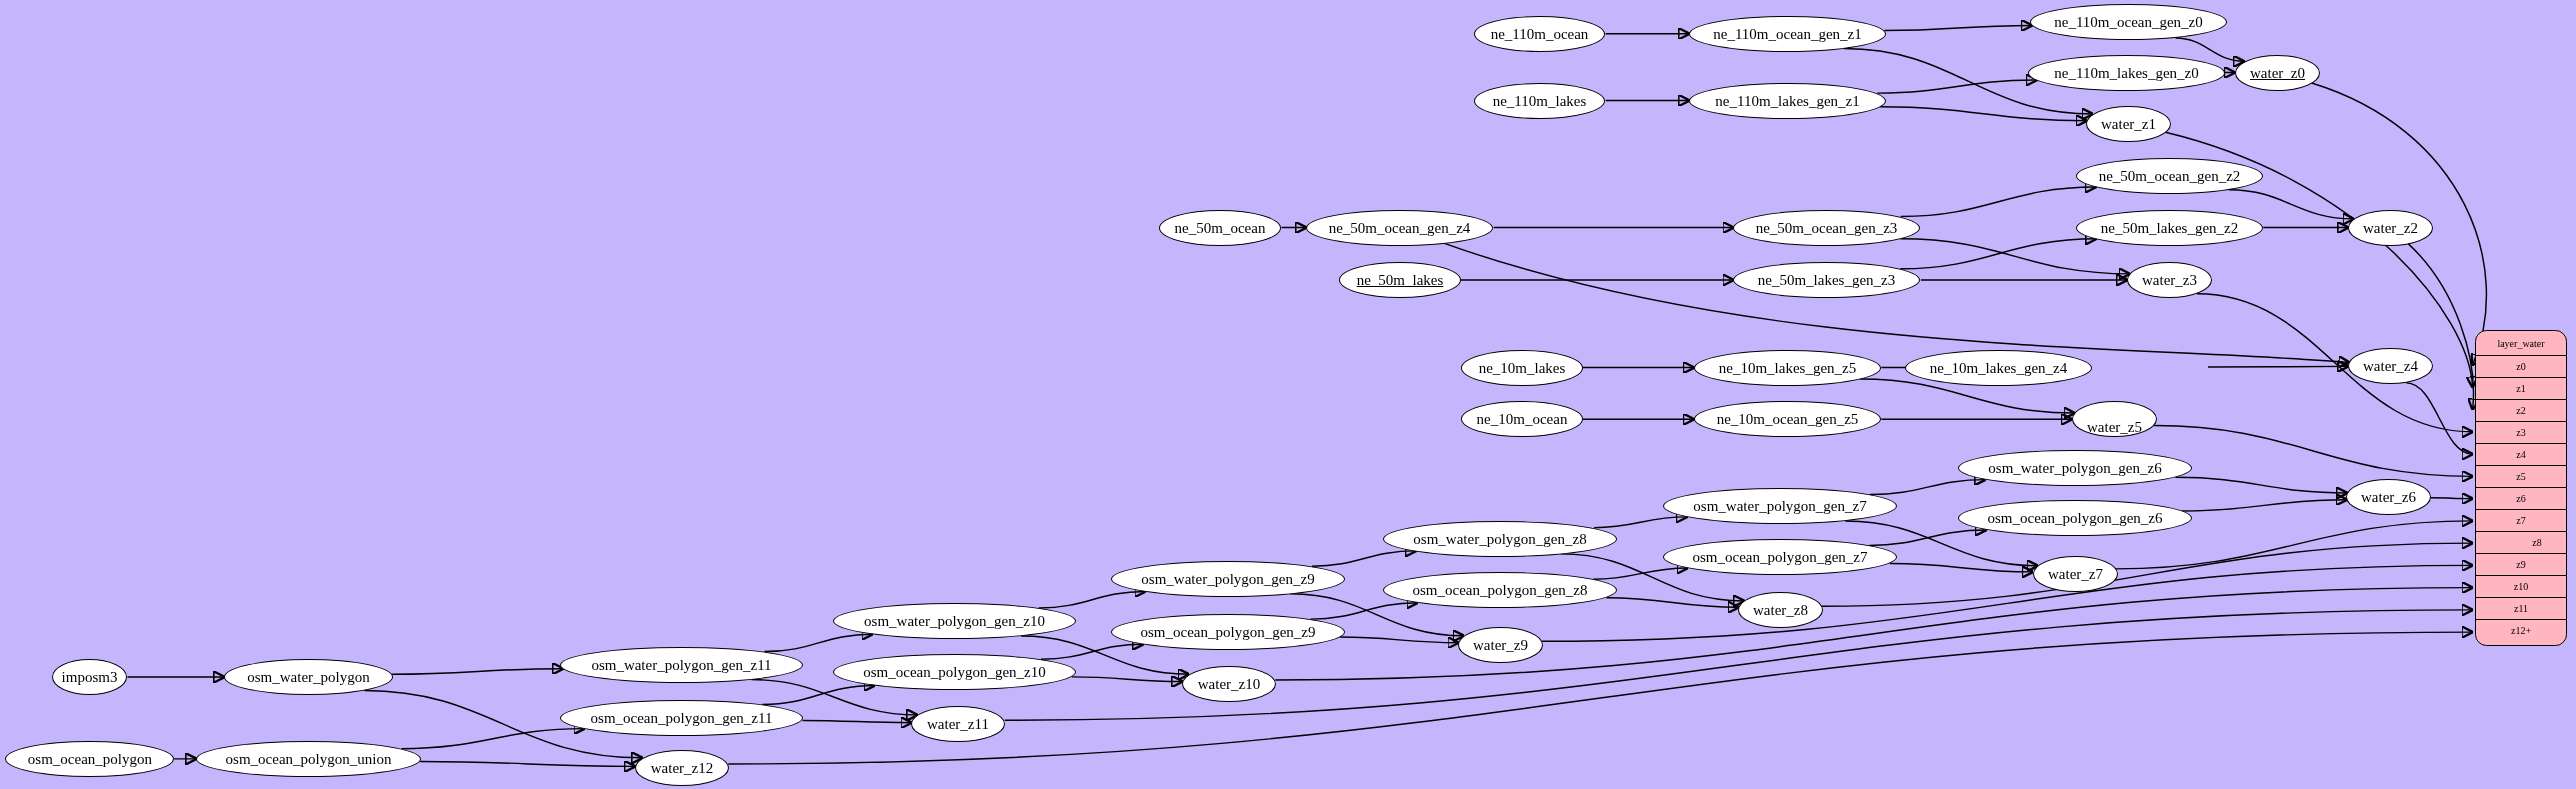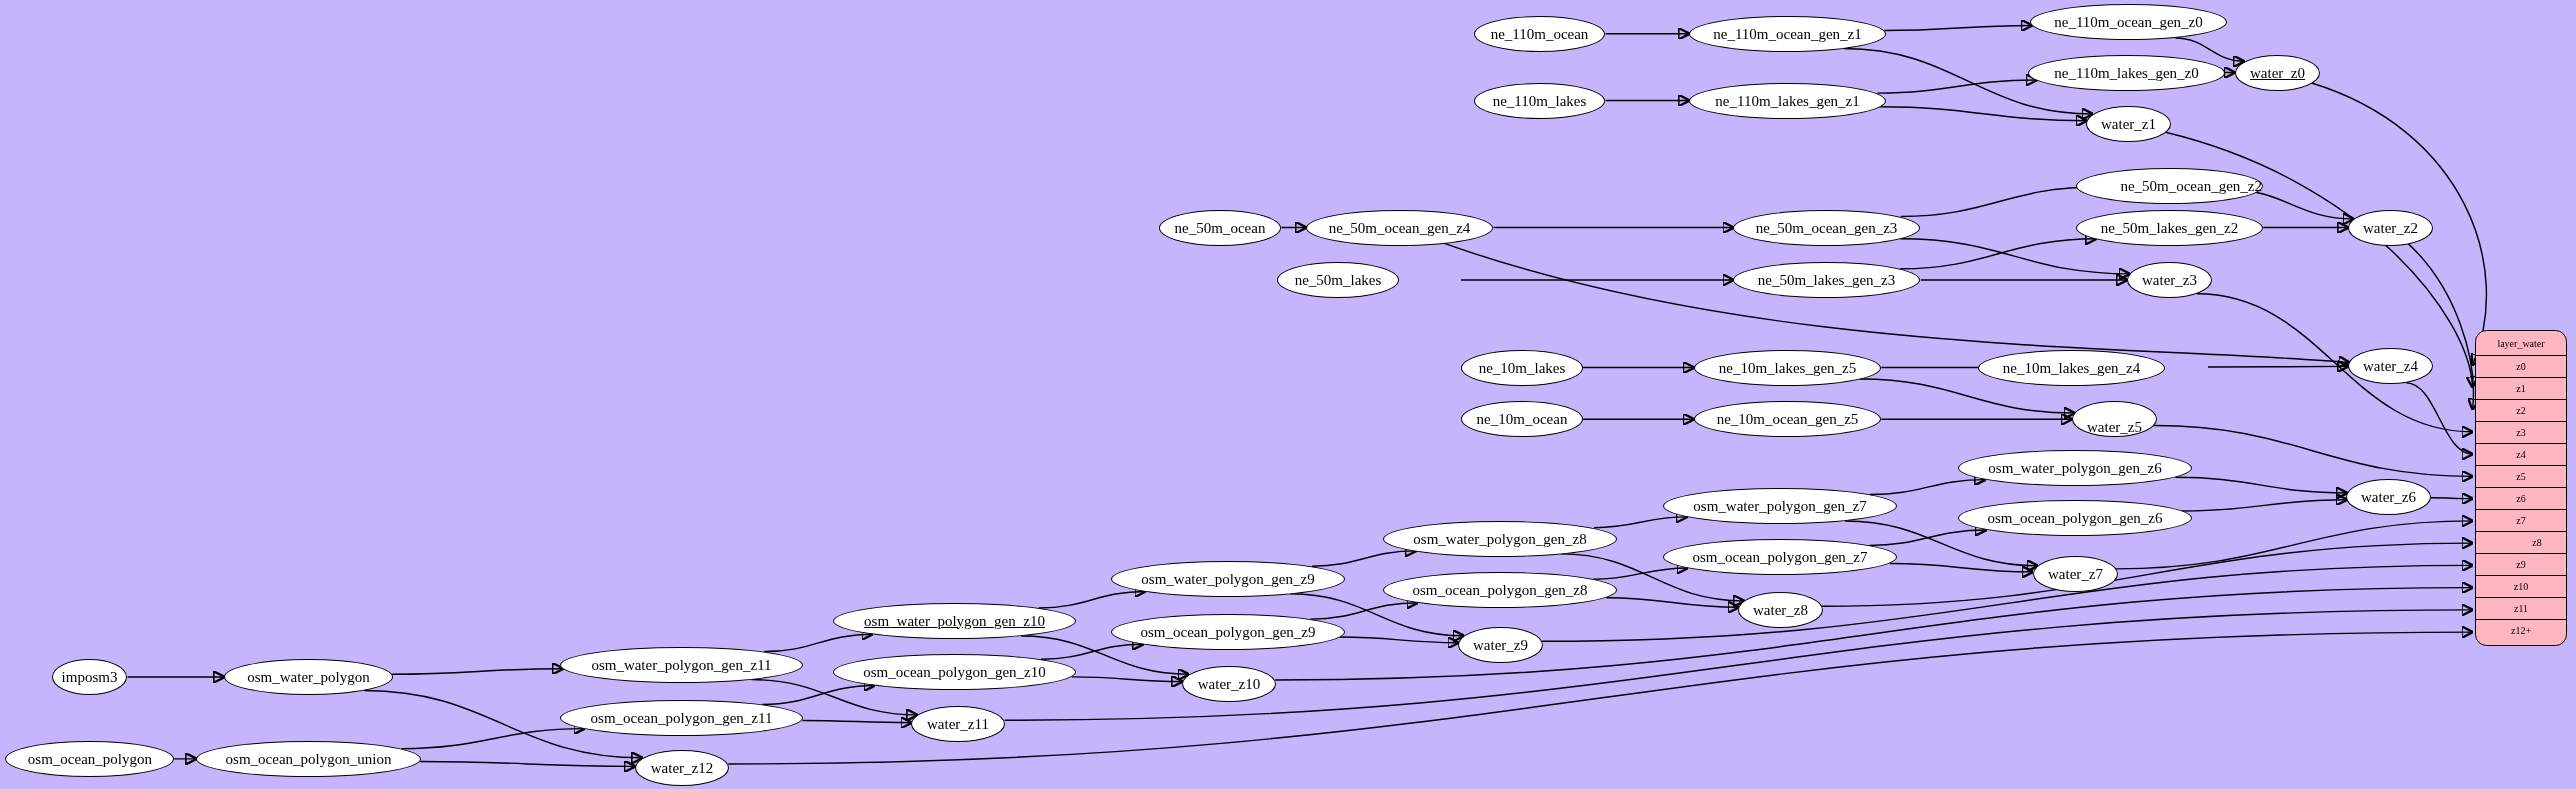--- a/index.html
+++ b/index.html
@@ -140,48 +140,48 @@
       </div>
       <div class="node" style="left: 2086px; top: 106px; width: 85px; height: 36px;">
         <span>water_z1</span>
       </div>
       <div class="node" style="left: 1159px; top: 210px; width: 122px; height: 36px;">
         <span>ne_50m_ocean</span>
       </div>
       <div class="node" style="left: 1306px; top: 210px; width: 187px; height: 36px;">
         <span>ne_50m_ocean_gen_z4</span>
       </div>
-      <div class="node" style="left: 1277px; top: 262px; width: 122px; height: 36px;">
+      <div class="node" style="left: 1339px; top: 262px; width: 122px; height: 36px; text-decoration: underline;">
         <span>ne_50m_lakes</span>
       </div>
       <div class="node" style="left: 1733px; top: 210px; width: 187px; height: 36px;">
         <span>ne_50m_ocean_gen_z3</span>
       </div>
       <div class="node" style="left: 1733px; top: 262px; width: 187px; height: 36px;">
         <span>ne_50m_lakes_gen_z3</span>
       </div>
-      <div class="node" style="left: 2076px; top: 168px; width: 187px; height: 36px; justify-content: flex-end;">
+      <div class="node" style="left: 2076px; top: 158px; width: 187px; height: 36px;">
         <span>ne_50m_ocean_gen_z2</span>
       </div>
       <div class="node" style="left: 2076px; top: 210px; width: 187px; height: 36px;">
         <span>ne_50m_lakes_gen_z2</span>
       </div>
       <div class="node" style="left: 2127px; top: 262px; width: 85px; height: 36px;">
         <span>water_z3</span>
       </div>
       <div class="node" style="left: 2348px; top: 210px; width: 85px; height: 36px;">
         <span>water_z2</span>
       </div>
       <div class="node" style="left: 1461px; top: 350px; width: 122px; height: 36px;">
         <span>ne_10m_lakes</span>
       </div>
       <div class="node" style="left: 1694px; top: 350px; width: 187px; height: 36px;">
         <span>ne_10m_lakes_gen_z5</span>
       </div>
-      <div class="node" style="left: 1978px; top: 350px; width: 187px; height: 36px;">
+      <div class="node" style="left: 1905px; top: 350px; width: 187px; height: 36px;">
         <span>ne_10m_lakes_gen_z4</span>
       </div>
       <div class="node" style="left: 2348px; top: 348px; width: 85px; height: 36px;">
         <span>water_z4</span>
       </div>
       <div class="node" style="left: 1461px; top: 401px; width: 122px; height: 36px;">
         <span>ne_10m_ocean</span>
       </div>
       <div class="node" style="left: 1694px; top: 401px; width: 187px; height: 36px;">
         <span>ne_10m_ocean_gen_z5</span>
@@ -203,21 +203,21 @@
       </div>
       <div class="node" style="left: 560px; top: 647px; width: 243px; height: 36px;">
         <span>osm_water_polygon_gen_z11</span>
       </div>
       <div class="node" style="left: 560px; top: 700px; width: 243px; height: 36px;">
         <span>osm_ocean_polygon_gen_z11</span>
       </div>
       <div class="node" style="left: 635px; top: 750px; width: 94px; height: 36px;">
         <span>water_z12</span>
       </div>
-      <div class="node" style="left: 833px; top: 603px; width: 243px; height: 36px; text-decoration: underline;">
+      <div class="node" style="left: 833px; top: 603px; width: 243px; height: 36px;">
         <span>osm_water_polygon_gen_z10</span>
       </div>
       <div class="node" style="left: 833px; top: 654px; width: 243px; height: 36px;">
         <span>osm_ocean_polygon_gen_z10</span>
       </div>
       <div class="node" style="left: 911px; top: 706px; width: 94px; height: 36px;">
         <span>water_z11</span>
       </div>
       <div class="node" style="left: 1111px; top: 561px; width: 234px; height: 36px;">
         <span>osm_water_polygon_gen_z9</span>

